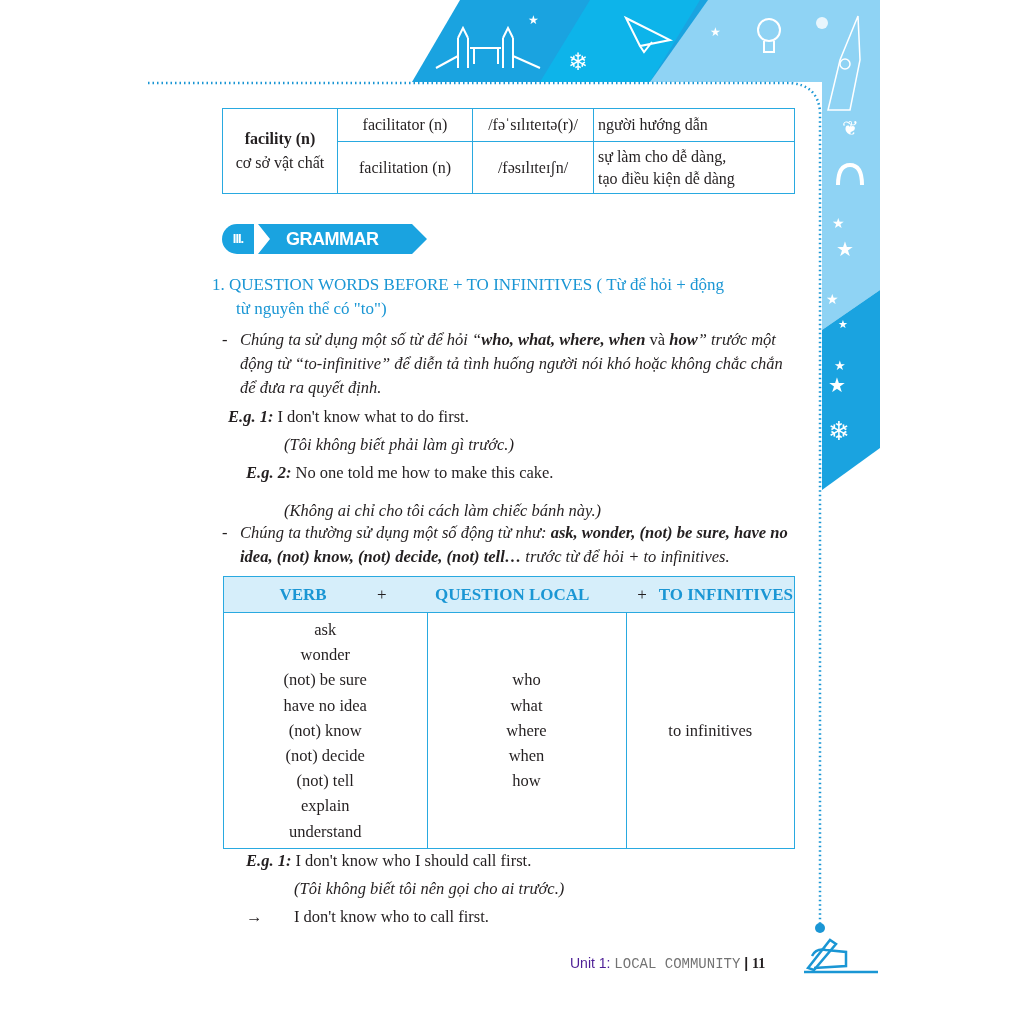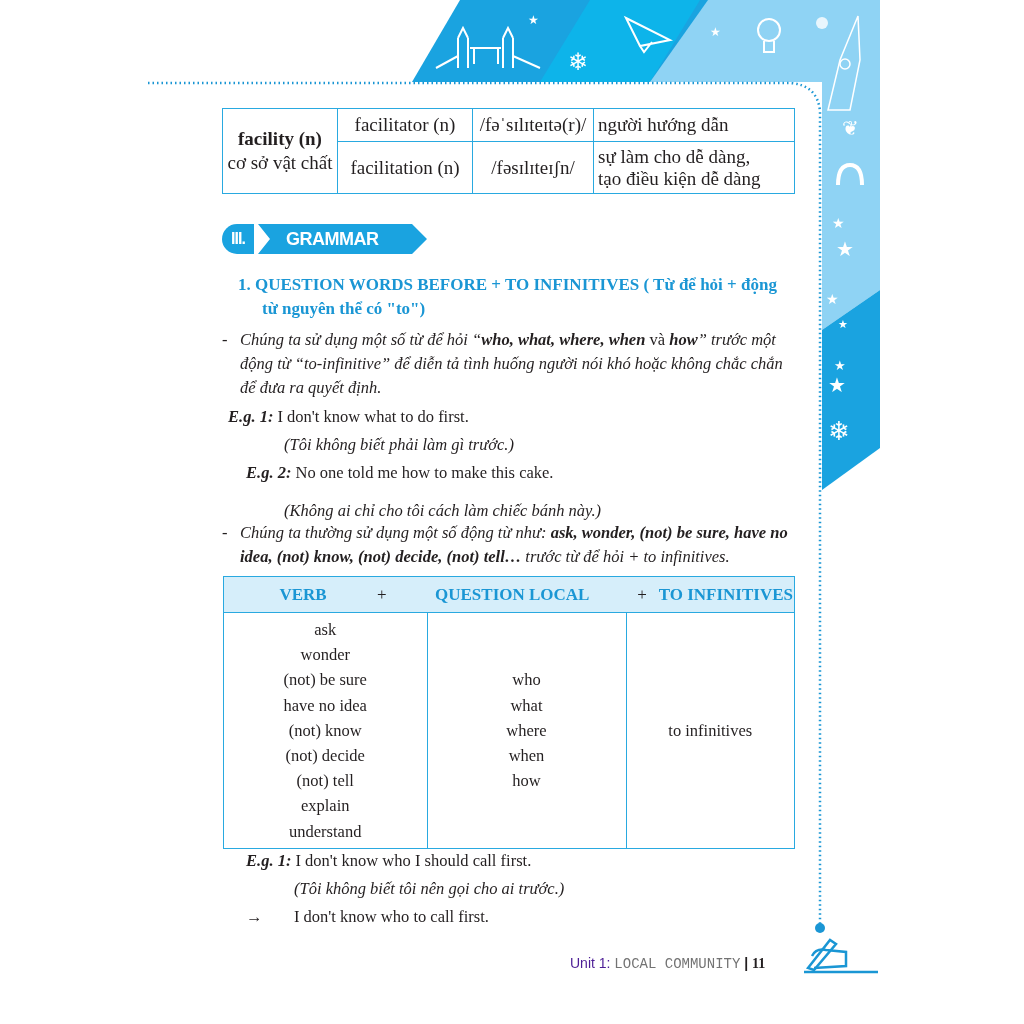--- a/index.html
+++ b/index.html
@@ -3,34 +3,34 @@
 <meta charset="utf-8">
 <style>
   html, body { margin:0; padding:0; }
   body { width:1024px; height:1024px; background:#ffffff; position:relative; overflow:hidden;
          font-family:"Liberation Serif", serif; color:#231f20; }
   .abs { position:absolute; }
   
   #deco { position:absolute; left:0; top:0; width:1024px; height:1024px; }
   
   .vocab { position:absolute; left:222px; top:108px; width:573px; height:86px; border-collapse:collapse;
-           font-size:19px; }
+           font-size:16px; }
   .vocab td { border:1.5px solid #29a9e0; padding:0 4px; vertical-align:middle; }
   .vocab .c1 { width:106px; text-align:center; line-height:24px; }
   .vocab .c2 { width:126px; text-align:center; }
   .vocab .c3 { width:112px; text-align:center; }
   .vocab .c4 { text-align:left; line-height:22px; }
   .b { font-weight:bold; }
   
   .badge { position:absolute; left:222px; top:224px; height:30px; }
   .badge-num { position:absolute; left:0; top:0; width:32px; height:30px; background:#1aa3e0; border-radius:15px 0 0 15px;
-               color:#fff; font-family:"Liberation Sans", sans-serif; font-weight:bold; font-size:16px; line-height:30px; text-align:center; letter-spacing:-1px; }
+               color:#fff; font-family:"Liberation Sans", sans-serif; font-weight:bold; font-size:13px; line-height:30px; text-align:center; letter-spacing:-1px; }
   .badge-label { position:absolute; left:64px; top:0; height:30px; line-height:30px; color:#fff;
                  font-family:"Liberation Sans", sans-serif; font-weight:bold; font-size:18px; letter-spacing:-0.5px; }
-  .heading { position:absolute; left:238px; top:273px; width:580px; color:#1a96d4; font-weight:bold; font-size:17px; line-height:24px; }
+  .heading { position:absolute; left:212px; top:273px; width:580px; color:#1a96d4; font-weight:normal; font-size:17px; line-height:24px; }
   .heading .l2 { padding-left:24px; display:block; }
   .para { position:absolute; left:222px; width:575px; font-size:16.5px; line-height:24px; font-style:italic; }
   .para .dash { position:absolute; left:0; top:0; font-style:normal; }
   .para .txt { display:block; padding-left:18px; }
   .ex { position:absolute; font-size:16.5px; line-height:24px; }
   .ex .lbl { font-weight:bold; font-style:italic; }
   .tr { font-style:italic; }
   
   .gtable { position:absolute; left:223px; top:576px; width:572px; border-collapse:collapse; font-size:16.5px; }
   .gtable td { border:1.5px solid #29a9e0; }

